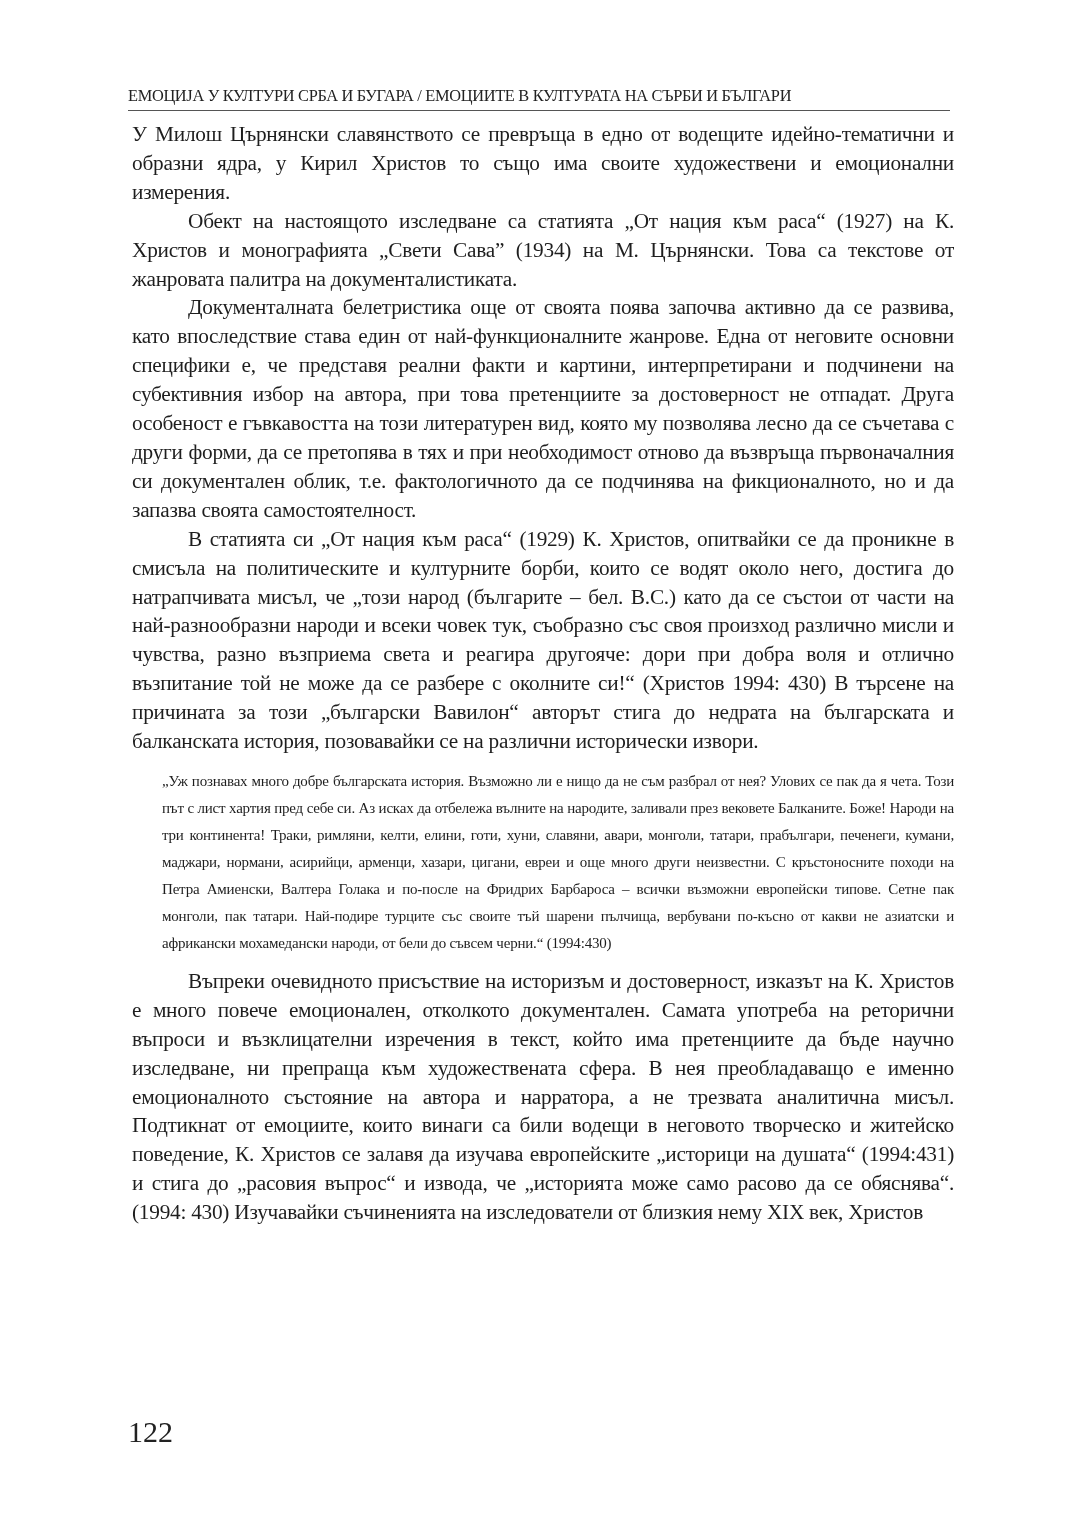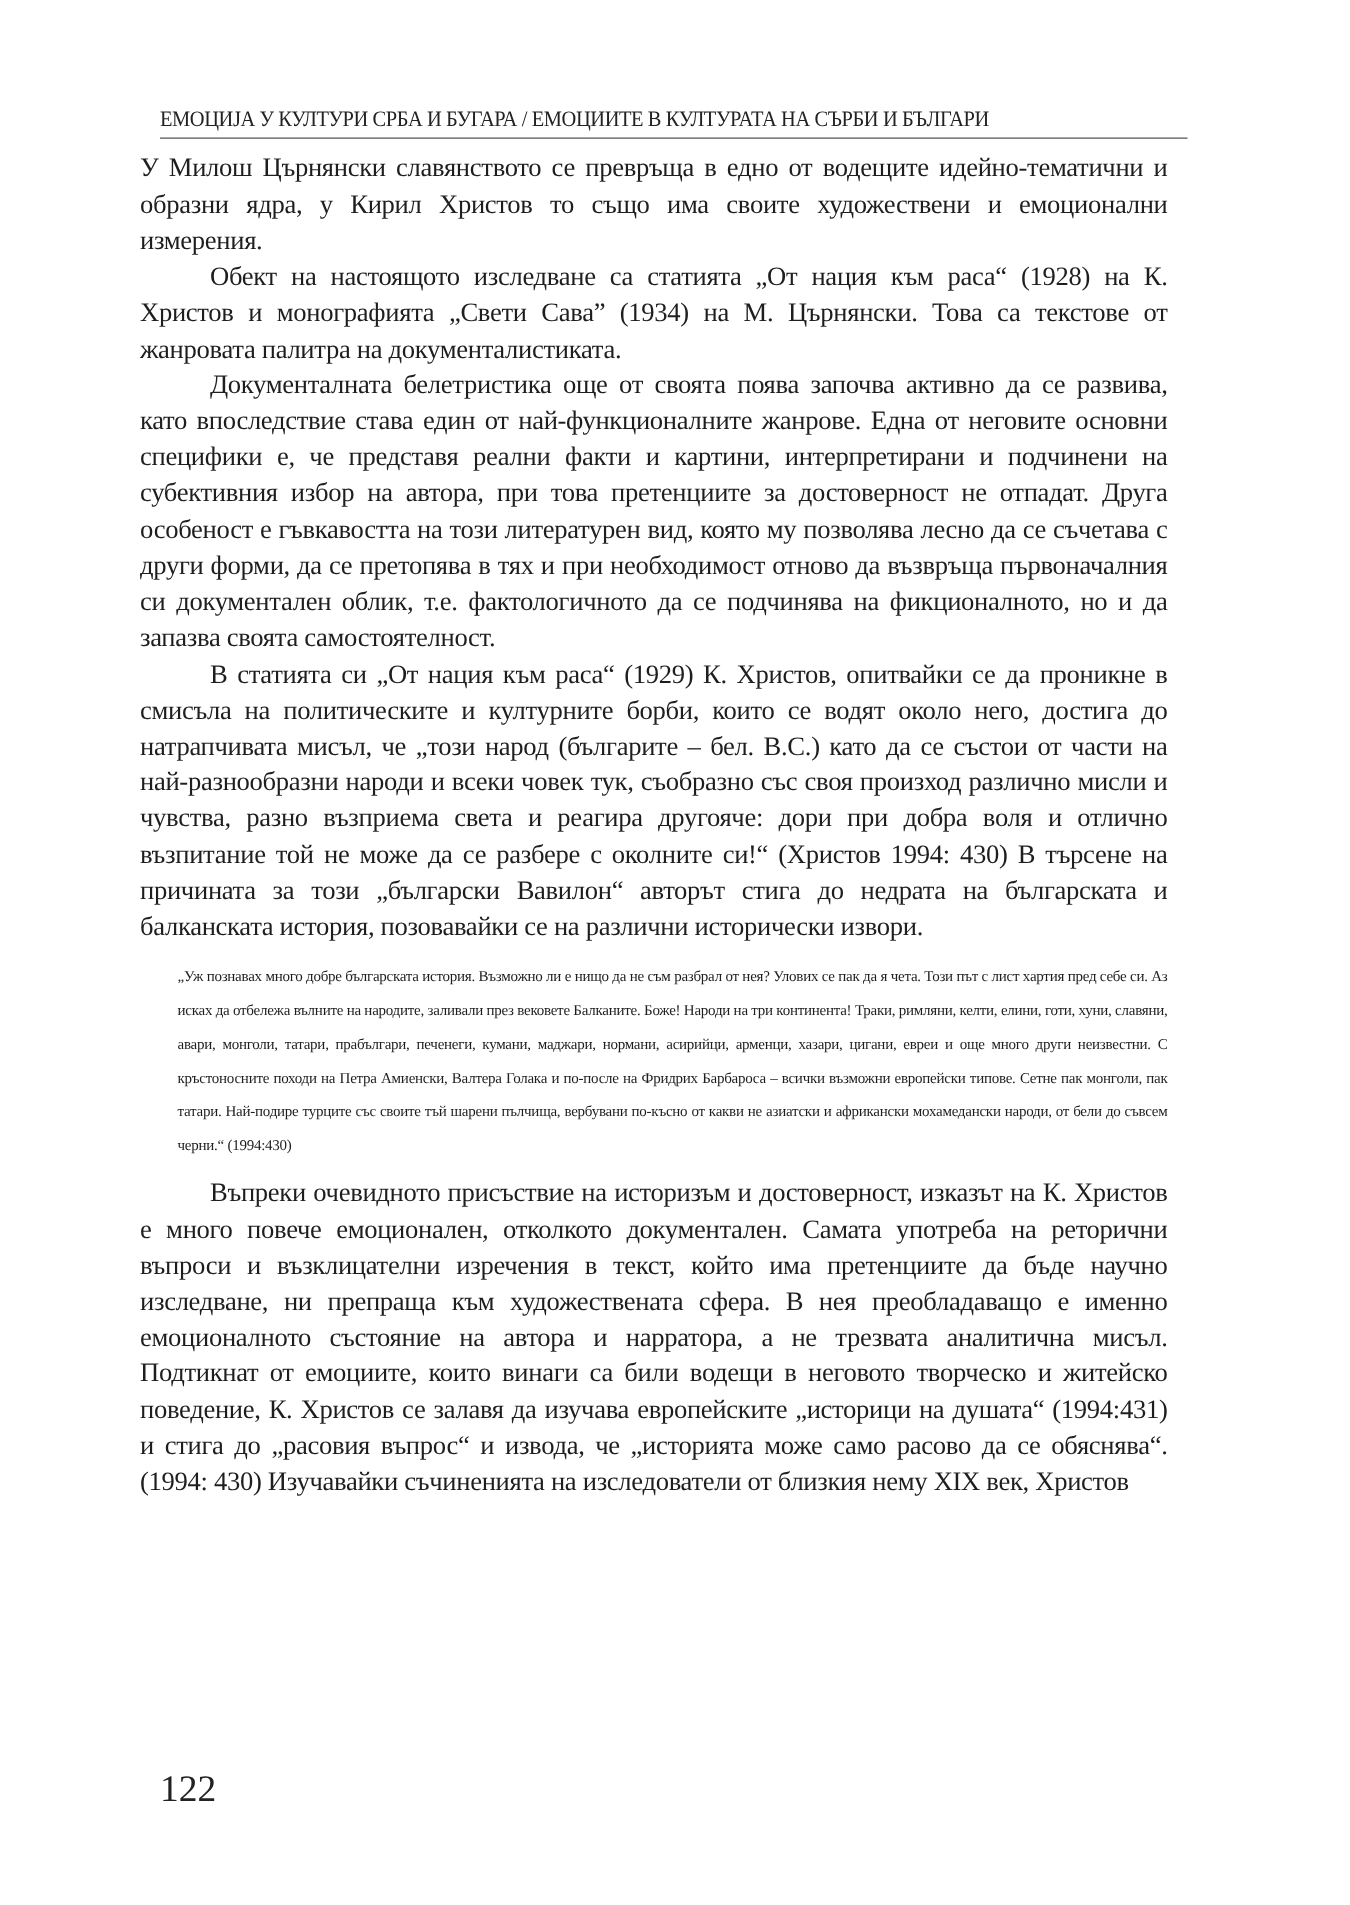--- a/index.html
+++ b/index.html
@@ -13,45 +13,45 @@
       position: absolute; left: 128px; top: 84px; width: 822px;
       font-size: 17.6px; letter-spacing: -0.35px; white-space: nowrap;
       color: #222; line-height: 22px;
       transform: scaleX(0.93); transform-origin: left top;
     }
     .rule {
       position: absolute; left: 128px; top: 110px; width: 822px; height: 1px;
       background: #555;
     }
     .body-text {
-      position: absolute; left: 112px; top: 120px; width: 822px;
+      position: absolute; left: 132px; top: 120px; width: 822px;
       font-size: 21.3px; line-height: 28.9px; text-align: justify;
       letter-spacing: -0.25px;
     }
     .body-text p { margin: 0; text-indent: 56px; }
     .body-text p.noindent { text-indent: 0; }
     .quote {
       margin: 12px 0 10px 30px !important; text-indent: 0 !important;
-      font-size: 12px; line-height: 27px; letter-spacing: -0.2px;
+      font-size: 15px; line-height: 27px; letter-spacing: -0.2px;
     }
     .page-number {
       position: absolute; left: 128px; top: 1415px;
       font-size: 30px; color: #222;
     }
   </style>
 </head>
 <body>
 
 <div class="page">
   <div class="running-head">ЕМОЦИЈА У КУЛТУРИ СРБА И БУГАРА / ЕМОЦИИТЕ В КУЛТУРАТА НА СЪРБИ И БЪЛГАРИ</div>
   <div class="rule"></div>
 
   <div class="body-text">
     <p class="noindent">У Милош Църнянски славянството се превръща в едно от водещите идейно-тематични и образни ядра, у Кирил Христов то също има своите художествени и емоционални измерения.</p>
-    <p>Обект на настоящото изследване са статията „От нация към раса“ (1928) на К. Христов и монографията „Свети Сава” (1934) на М. Църнянски. Това  са текстове от жанровата палитра на документалистиката.</p>
+    <p>Обект на настоящото изследване са статията „От нация към раса“ (1927) на К. Христов и монографията „Свети Сава” (1934) на М. Църнянски. Това  са текстове от жанровата палитра на документалистиката.</p>
     <p>Документалната белетристика още от своята поява започва активно да се развива, като впоследствие става един от най-функционалните жанрове. Една от неговите основни специфики е, че представя реални факти и картини, интерпретирани и подчинени на субективния избор на автора, при това претенциите за достоверност не отпадат. Друга особеност е гъвкавостта на този литературен вид, която му позволява лесно да се съчетава с други форми, да се претопява в тях и при необходимост отново да възвръща първоначалния си документален облик, т.е. фактологичното да се подчинява на фикционалното, но и да запазва своята самостоятелност.</p>
     <p>В статията си „От нация към раса“ (1929) К. Христов, опитвайки се да проникне в смисъла на политическите и културните борби, които се водят около него, достига до натрапчивата мисъл, че „този народ (българите – бел. В.С.) като да се състои от части на най-разнообразни народи и всеки човек тук, съобразно със своя произход различно мисли и чувства, разно възприема света и реагира другояче: дори при добра воля и отлично възпитание той не може да се разбере с околните си!“ (Христов 1994: 430) В търсене на причината за този „български Вавилон“ авторът стига до недрата на българската и балканската история, позовавайки се на различни исторически извори.</p>
     <p class="quote">„Уж познавах много добре българската история. Възможно ли е нищо да не съм разбрал от нея? Улових се пак да я чета. Този път с лист хартия пред себе си. Аз исках да отбележа вълните на народите, заливали през вековете Балканите. Боже! Народи на три континента! Траки, римляни, келти, елини, готи, хуни, славяни, авари, монголи, татари, прабългари, печенеги, кумани, маджари, нормани, асирийци, арменци, хазари, цигани, евреи и още много други неизвестни. С кръстоносните походи на Петра Амиенски, Валтера Голака и по-после на Фридрих Барбароса – всички възможни европейски типове. Сетне пак монголи, пак татари. Най-подире турците със своите тъй шарени пълчища, вербувани по-късно от какви не азиатски и африкански мохамедански народи, от бели до съвсем черни.“ (1994:430)</p>
     <p>Въпреки очевидното присъствие на историзъм и достоверност,  изказът на К. Христов е много повече емоционален, отколкото документален. Самата употреба на реторични въпроси и възклицателни изречения в текст, който има претенциите да бъде научно изследване, ни препраща към художествената сфера. В нея преобладаващо е именно емоционалното състояние на автора и нарратора, а не трезвата аналитична мисъл. Подтикнат от емоциите, които винаги са били водещи в неговото творческо и житейско поведение, К. Христов се залавя да изучава европейските „историци на душата“ (1994:431) и стига до „расовия въпрос“ и извода, че „историята може само расово да се обяснява“. (1994: 430) Изучавайки съчиненията на изследователи от близкия нему XIX век, Христов</p>
   </div>
 
   <div class="page-number">122</div>
 </div>
 
 </body></html>

